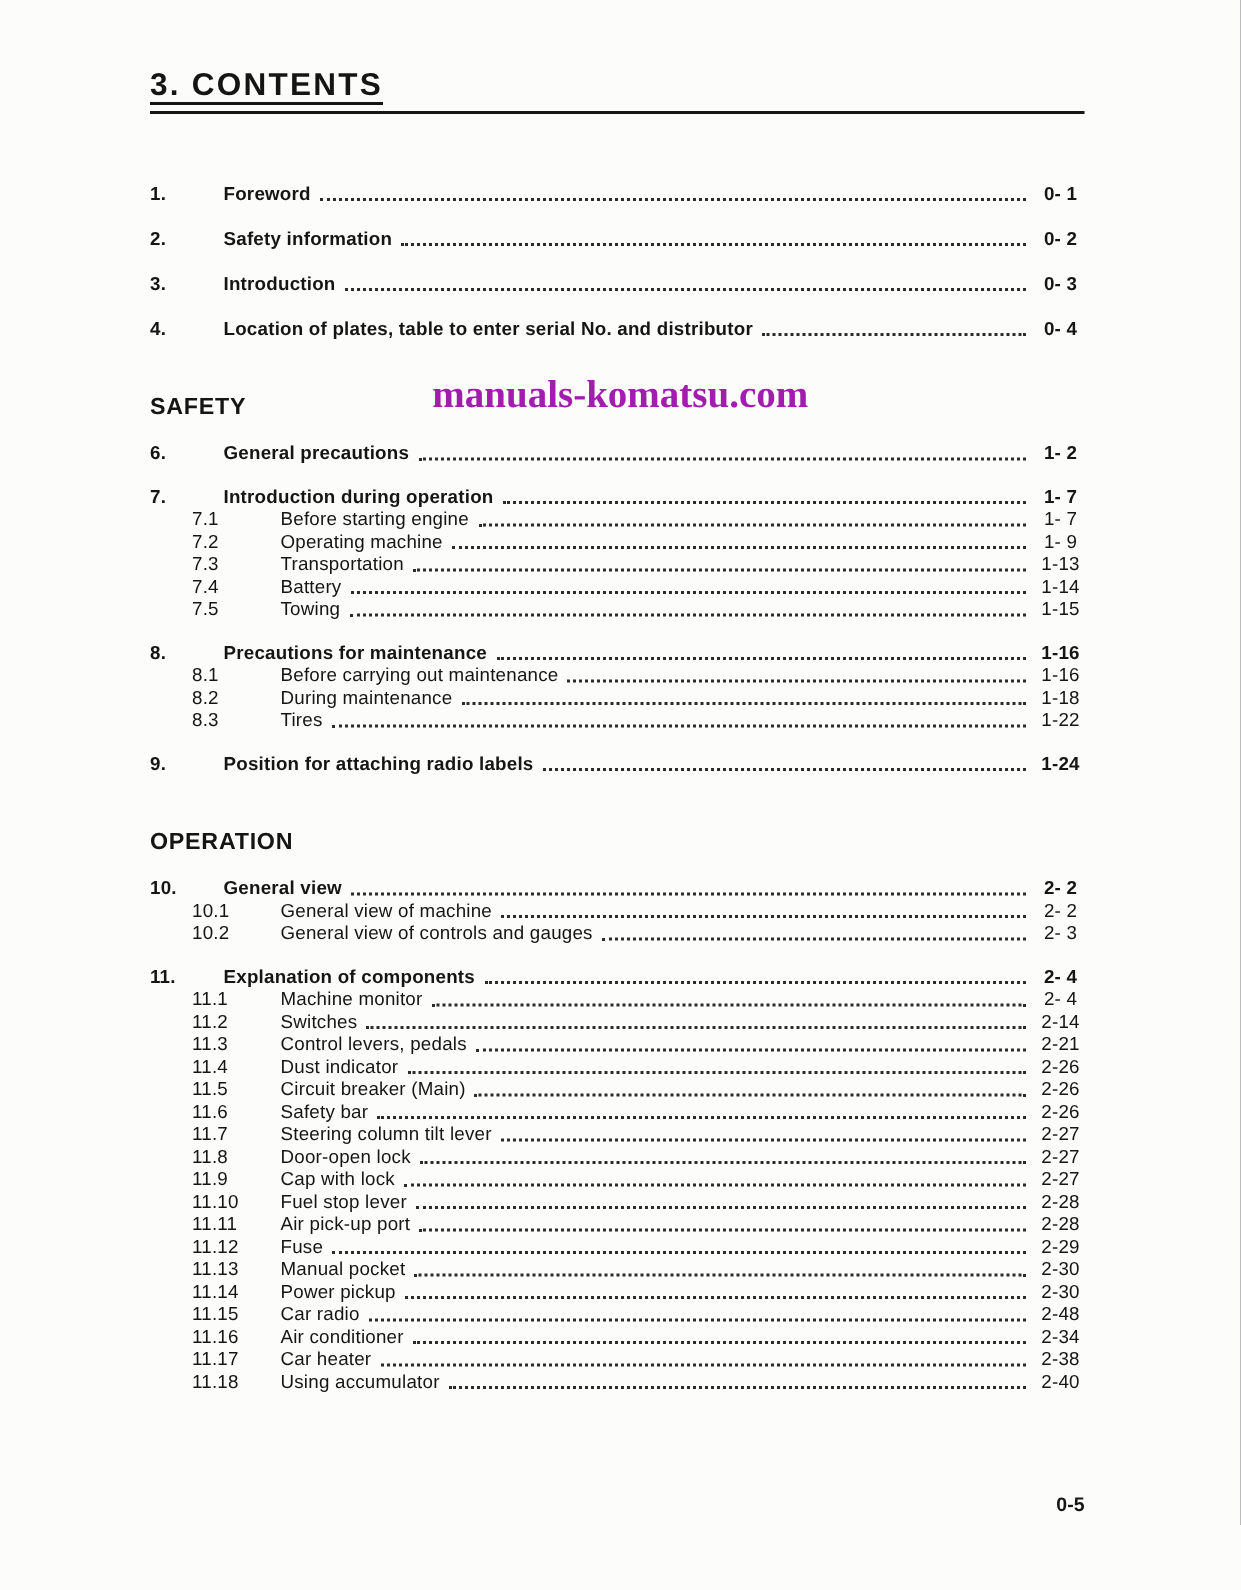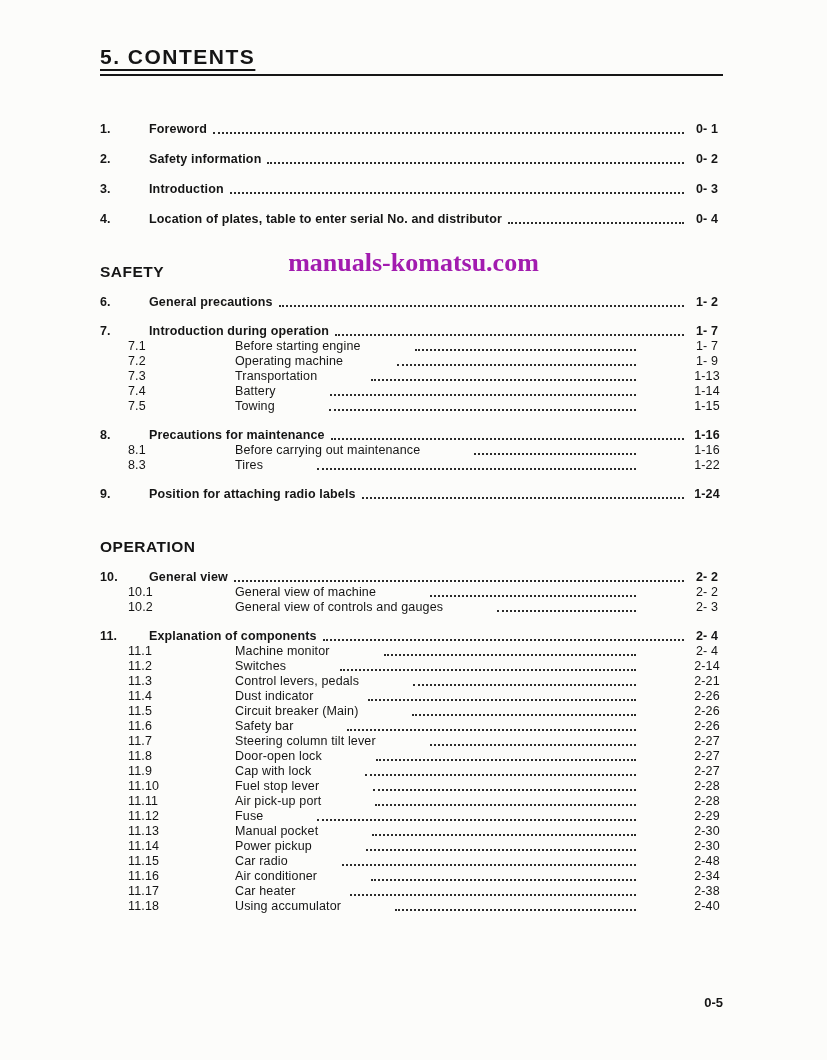--- a/index.html
+++ b/index.html
@@ -43,21 +43,21 @@
 
   .row {
     display: flex;
     align-items: baseline;
     font-size: 12.5px;
     line-height: 15px;
     letter-spacing: 0.15px;
   }
   .row.main { font-weight: 700; margin-top: 14px; }
   .toc-section.front .row.main { margin-top: 0; margin-bottom: 15px; }
-  .row.sub  { font-weight: 400; padding-left: 28px; gap: 48px; }
+  .row.sub  { font-weight: 400; padding-left: 28px; }
 
   .entry-number { flex: none; }
   .row.main .entry-number { width: 24px; }
   .row.sub  .entry-number { width: 34px; }
 
   .entry-label { flex: none; white-space: nowrap; padding-left: 25px; }
 
   .dots {
     flex: 1;
     min-width: 18px;
@@ -93,21 +93,21 @@
     font-size: 13px;
     font-weight: 700;
   }
 </style>
 </head>
 <body>
 
 <div class="page">
 
   <div class="title-block">
-    <h1 class="page-title">5. CONTENTS</h1>
+    <h1 class="page-title">3. CONTENTS</h1>
   </div>
 
   <div id="toc-root">
       <section class="toc-section front">
         <div class="row main">
           <span class="entry-number">1.</span>
           <span class="entry-label">Foreword</span>
           <span class="dots"></span>
           <span class="entry-page">0- 1</span>
         </div>
@@ -180,20 +180,26 @@
           <span class="dots"></span>
           <span class="entry-page">1-16</span>
         </div>
         <div class="row sub">
           <span class="entry-number">8.1</span>
           <span class="entry-label">Before carrying out maintenance</span>
           <span class="dots"></span>
           <span class="entry-page">1-16</span>
         </div>
         <div class="row sub">
+          <span class="entry-number">8.2</span>
+          <span class="entry-label">During maintenance</span>
+          <span class="dots"></span>
+          <span class="entry-page">1-18</span>
+        </div>
+        <div class="row sub">
           <span class="entry-number">8.3</span>
           <span class="entry-label">Tires</span>
           <span class="dots"></span>
           <span class="entry-page">1-22</span>
         </div>
         <div class="row main">
           <span class="entry-number">9.</span>
           <span class="entry-label">Position for attaching radio labels</span>
           <span class="dots"></span>
           <span class="entry-page">1-24</span>

